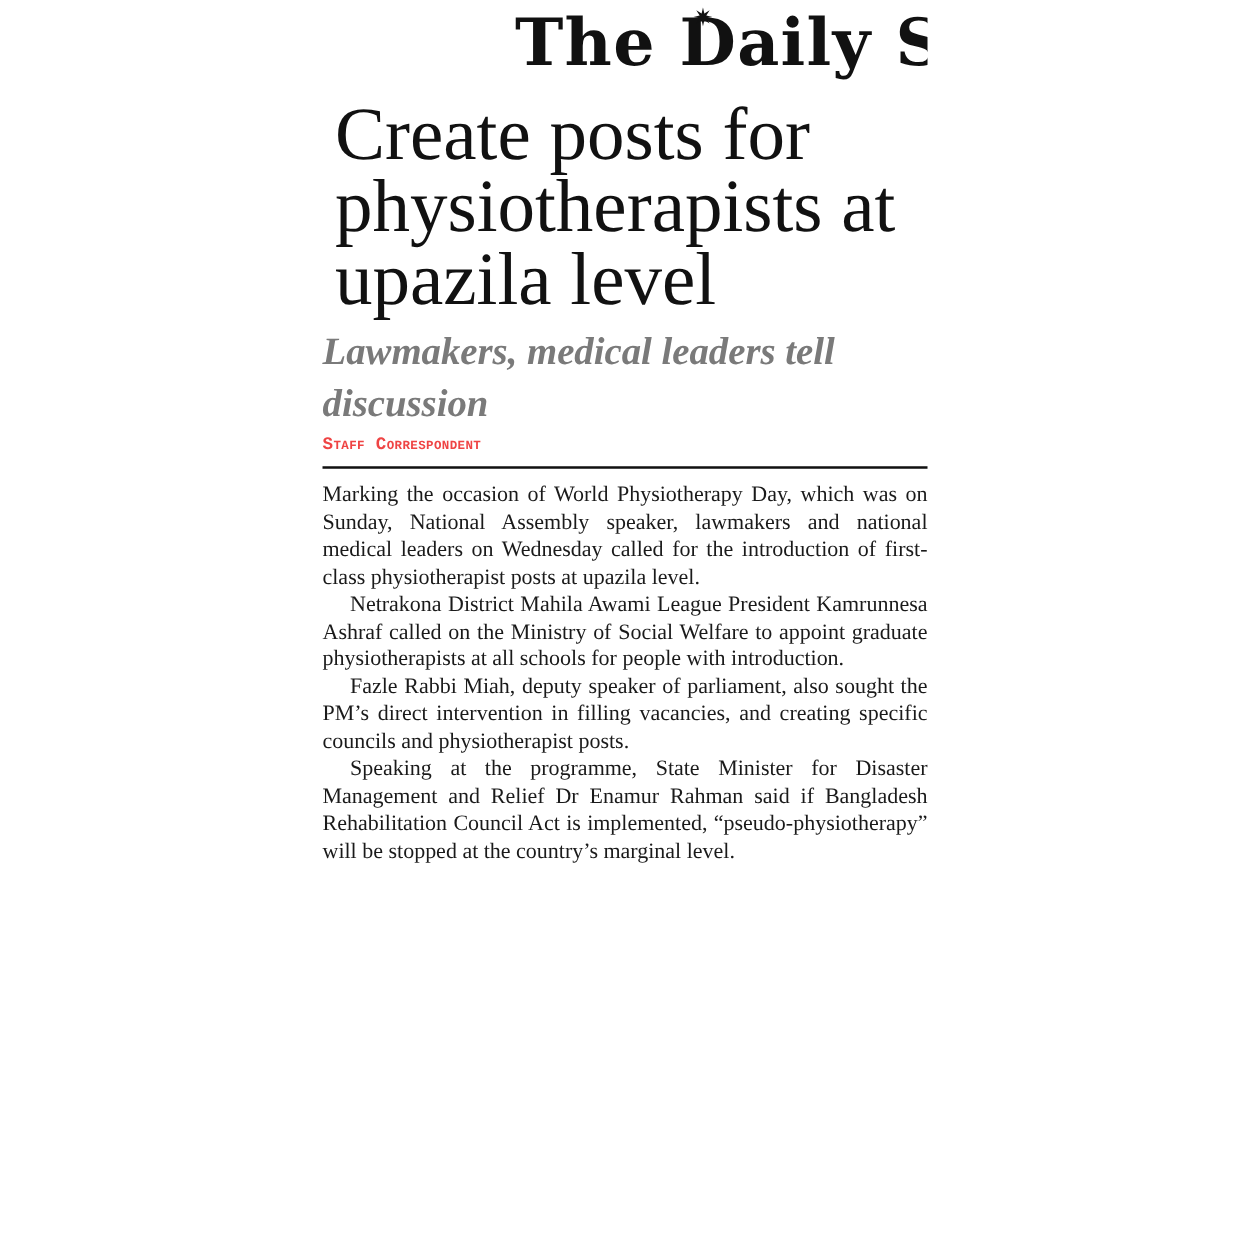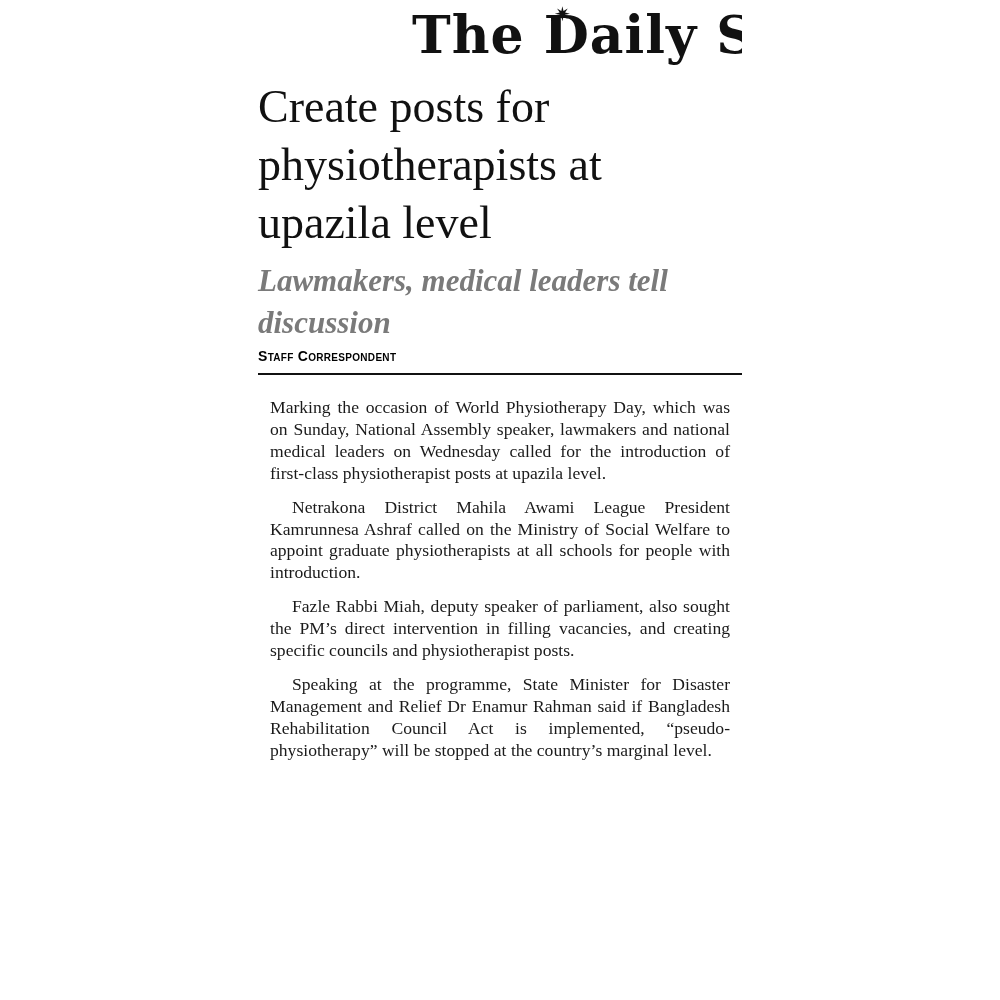--- a/index.html
+++ b/index.html
@@ -1,25 +1,25 @@
 <!DOCTYPE html>
 <html><head>
 <meta charset="utf-8">
 <style>
   html, body { margin: 0; padding: 0; background: #ffffff; }
   body { width: 1000px; height: 1000px; position: relative; overflow: hidden; font-family: "Liberation Serif", "DejaVu Serif", serif; color: #1a1a1a; }
   .masthead { position: absolute; left: 412px; top: 2px; width: 330px; height: 66px; overflow: hidden; white-space: nowrap; }
   .masthead span { font-family: "DejaVu Serif", serif; font-weight: bold; font-size: 52px; letter-spacing: 1px; color: #111; line-height: 66px; }
   .star { position: absolute; left: 142px; top: 0px; font-size: 20px; color: #111; }
-  .headline { position: absolute; left: 258px; top: 78px; width: 484px; font-family: "Liberation Serif", serif; font-size: 46px; line-height: 58px; color: #111; margin: 0; font-weight: normal; }
+  .headline { position: absolute; left: 268px; top: 78px; width: 484px; font-family: "Liberation Serif", serif; font-size: 60px; line-height: 58px; color: #111; margin: 0; font-weight: normal; }
   .subhead { position: absolute; left: 258px; top: 260px; width: 484px; font-family: Liberation Serif, serif; font-style: italic; font-weight: bold; font-size: 31px; line-height: 42px; color: #7a7a7a; margin: 0; }
-  .byline { position: absolute; left: 258px; top: 348px; font-family: Liberation Sans, sans-serif; font-weight: bold; font-size: 14px; font-variant: small-caps; letter-spacing: 0.3px; color: #000000; }
+  .byline { position: absolute; left: 258px; top: 348px; font-family: Liberation Mono, monospace; font-weight: bold; font-size: 14px; font-variant: small-caps; letter-spacing: 0.3px; color: #ef4444; }
   .rule { position: absolute; left: 258px; top: 373px; width: 484px; height: 2px; background: #111; }
   .body { position: absolute; left: 258px; top: 385px; width: 484px; font-family: "Liberation Serif", serif; font-size: 17.6px; line-height: 21.9px; text-align: justify; color: #1a1a1a; }
-  .body p { margin: 12px; }
+  .body p { margin: 0; }
   .body p.indent { text-indent: 22px; }
 </style>
 </head>
 <body>
 
 <div class="masthead">
   <span>The Daily Sta</span>
   <div class="star">✷</div>
 </div>
 

